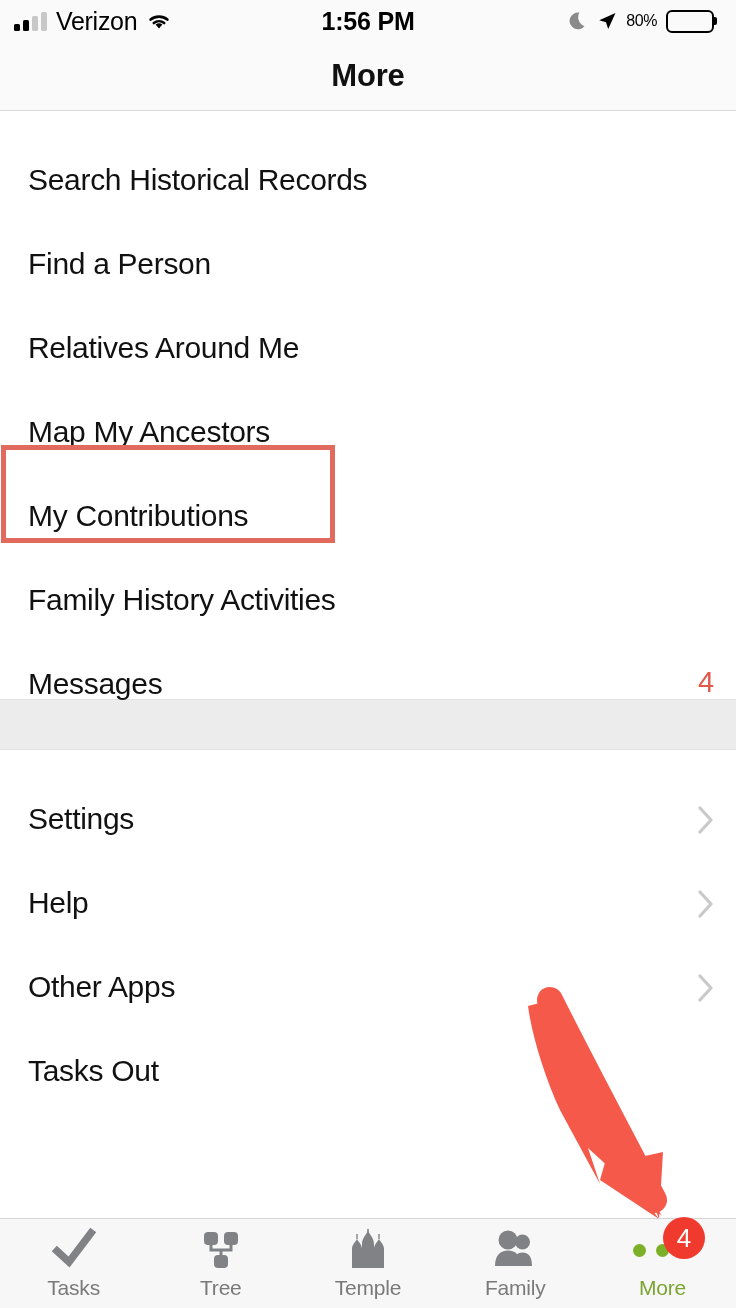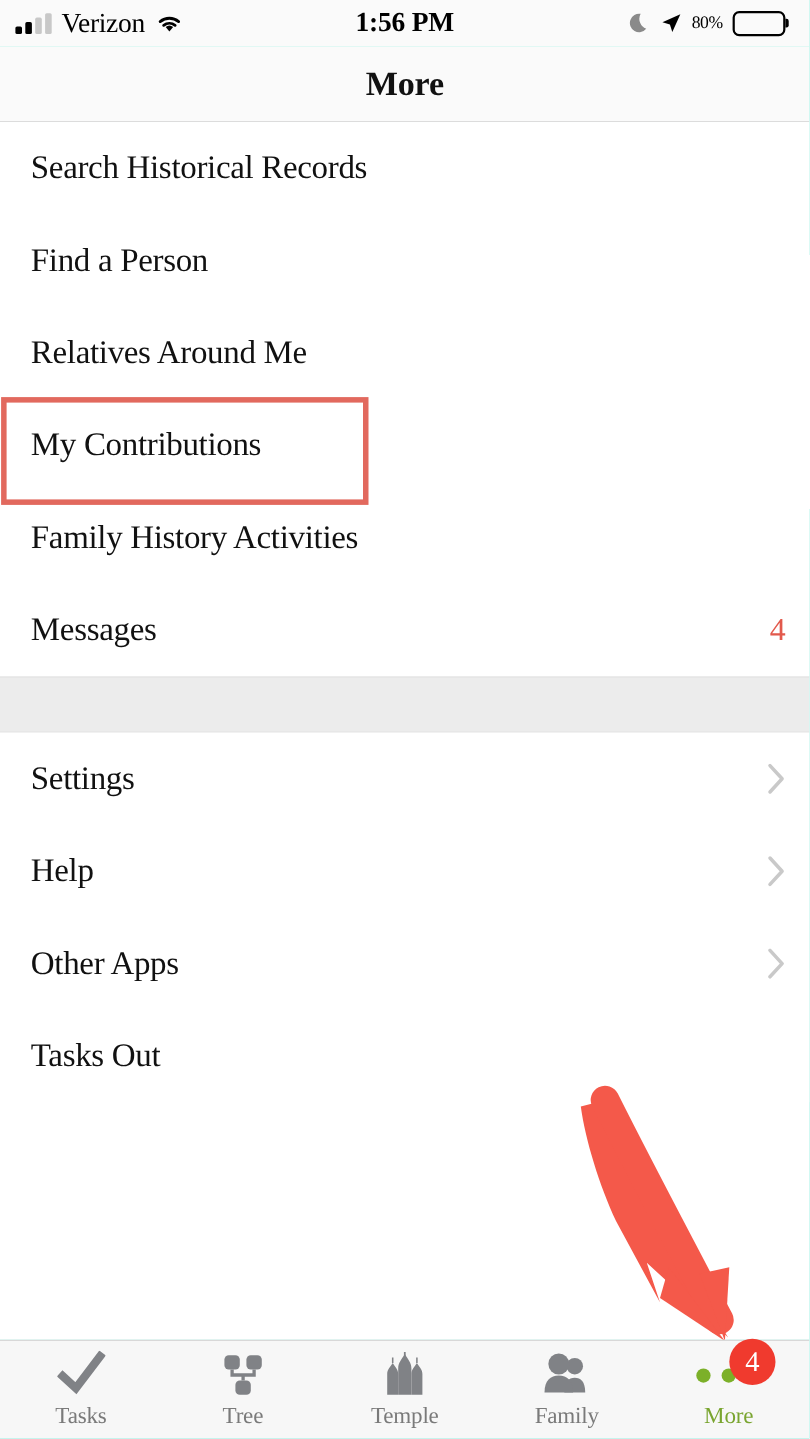--- a/index.html
+++ b/index.html
@@ -9,23 +9,22 @@
     height: 1308px;
     background: #ffffff;
     font-family: "Liberation Sans", "DejaVu Sans", sans-serif;
     -webkit-font-smoothing: antialiased;
   }
 
   .phone {
     position: relative;
     width: 736px;
     height: 1308px;
-    background: #5eead4;
+    background: #3b82f6;
     overflow: hidden;
-    font-family: Liberation Serif, serif;
   }
 
   
   .status-bar {
     position: absolute;
     top: 0; left: 0;
     width: 736px;
     height: 42px;
     background: #fafafa;
     display: flex;
@@ -132,21 +131,21 @@
     top: 111px; left: 0;
     width: 736px;
     bottom: 90px;
     background: #ffffff;
   }
   .group { background: #ffffff; }
   .row {
     position: relative;
     height: 84px;
     display: flex;
-    align-items: center;
+    align-items: flex-end;
     padding: 0 22px 0 28px;
     background: transparent;
   }
   .row-label {
     font-size: 30px;
     color: #111;
     letter-spacing: -0.3px;
     line-height: 1;
   }
   .row-right {
@@ -308,20 +307,23 @@
       </div>
 
       <div class="row">
         <span class="row-label">Find a Person</span>
       </div>
 
       <div class="row">
         <span class="row-label">Relatives Around Me</span>
       </div>
 
+      <div class="row">
+        <span class="row-label">Map My Ancestors</span>
+      </div>
 
       <div class="row highlight">
         <span class="row-label">My Contributions</span>
       </div>
 
       <div class="row">
         <span class="row-label">Family History Activities</span>
       </div>
 
       <div class="row">

